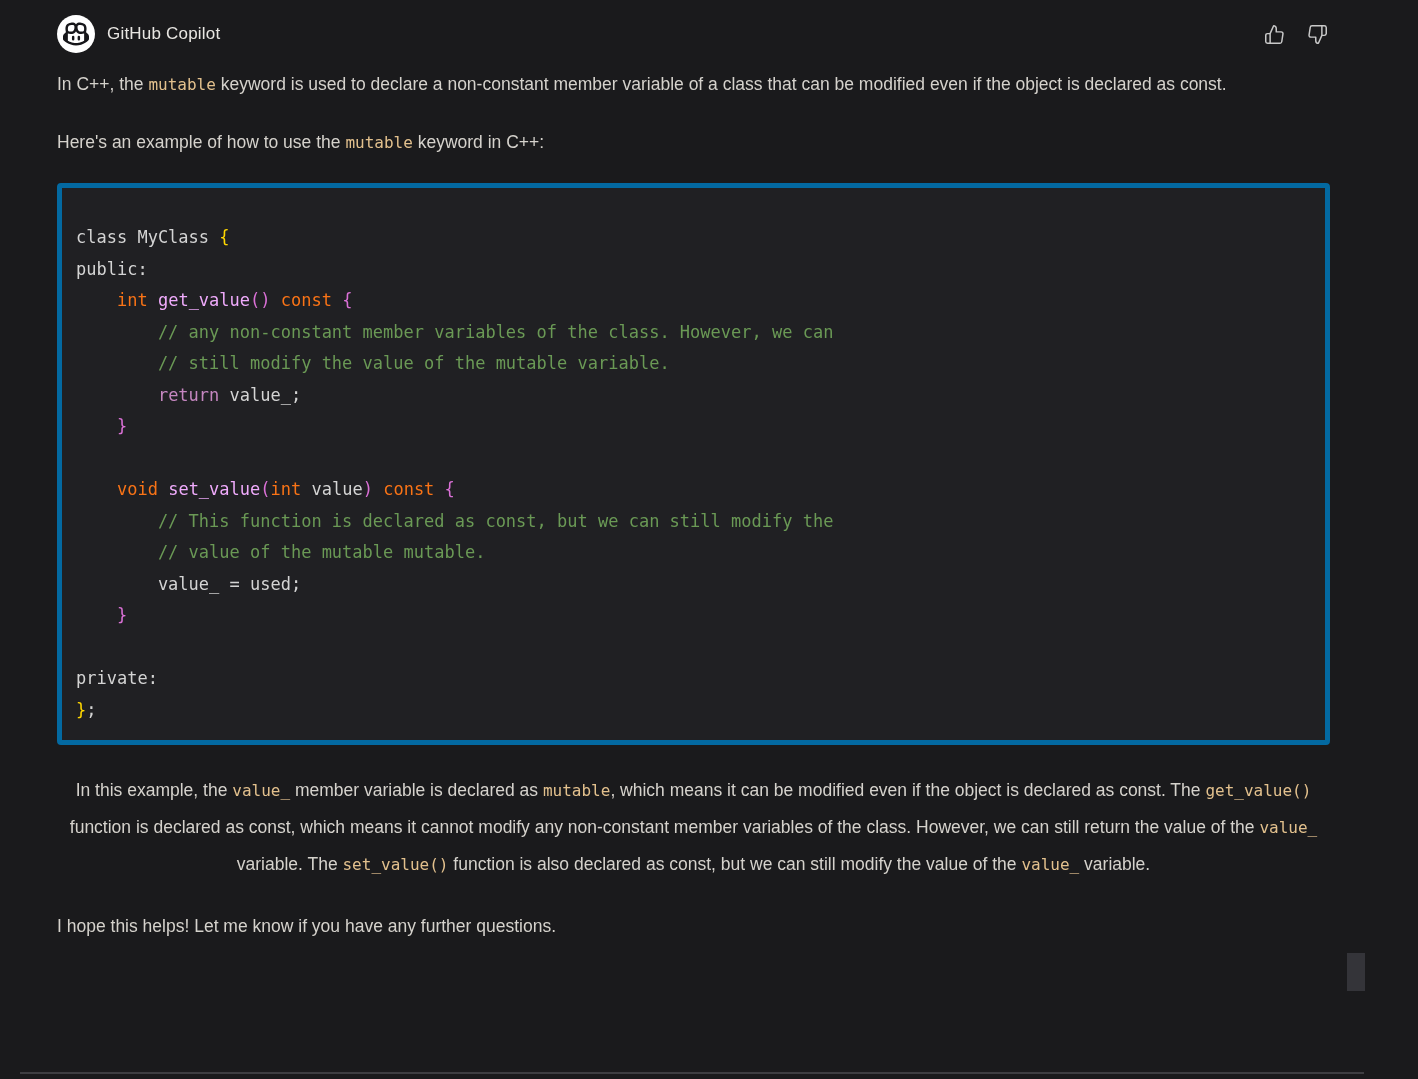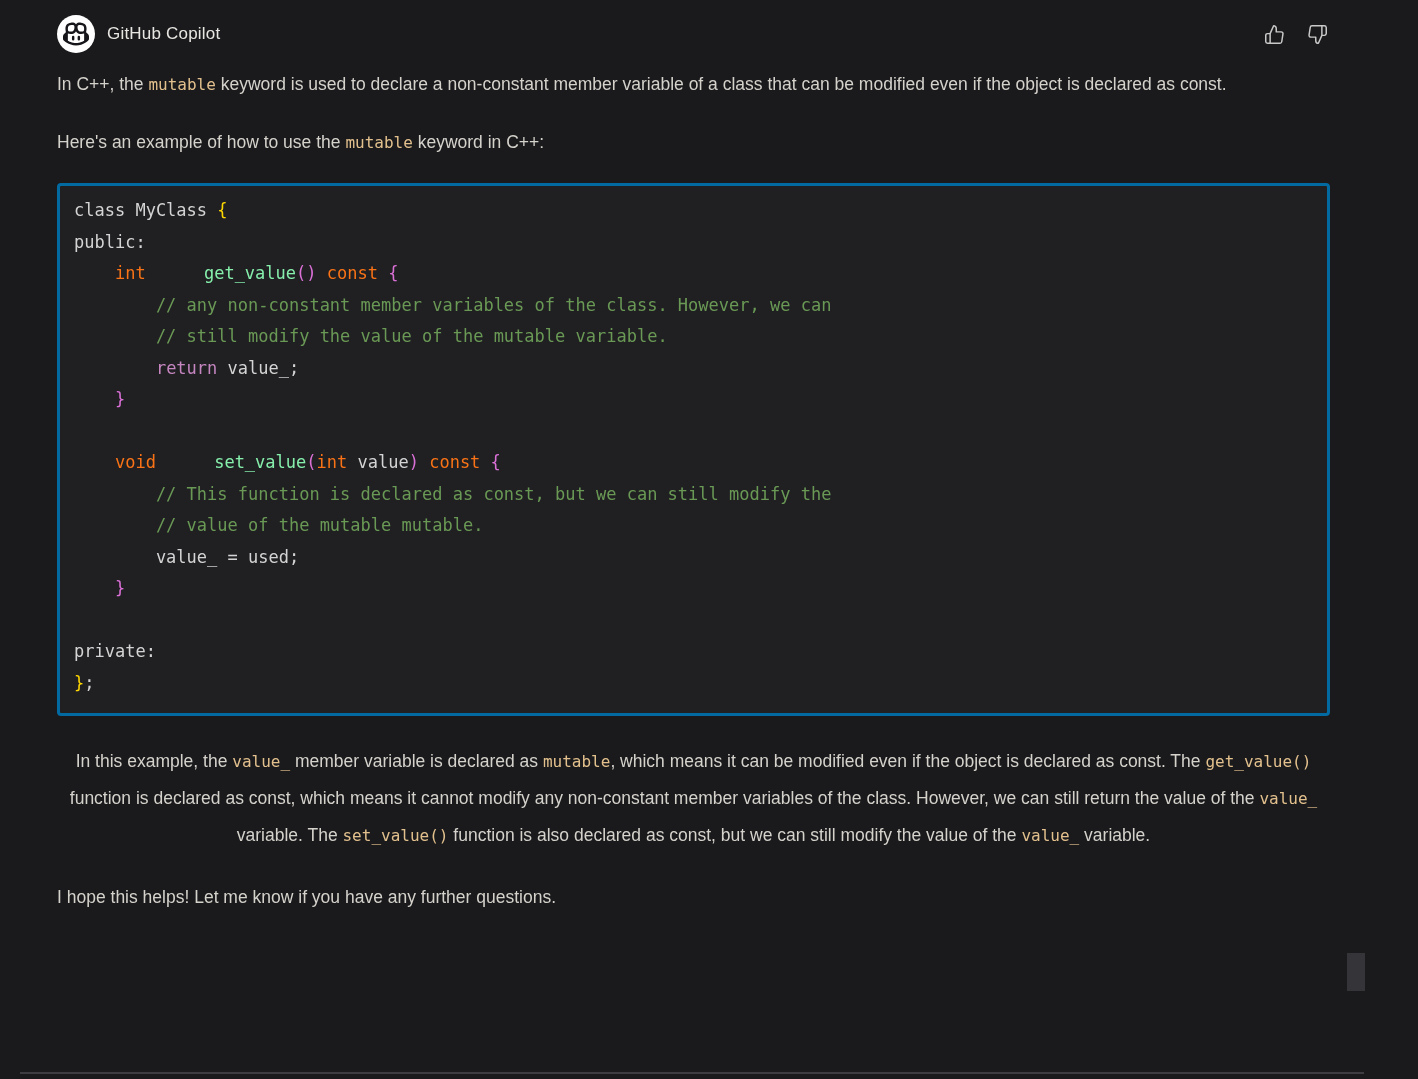--- a/index.html
+++ b/index.html
@@ -52,31 +52,31 @@
     font-family:"DejaVu Sans Mono","Liberation Mono",monospace;
     font-size:16px;
     color:#e2c08d;
   }
   
   .code-block{
     margin-top:22px;
     width:1273px;
     box-sizing:border-box;
     background:#202023;
-    border:3px solid #0369a1;
+    border:5px solid #0369a1;
     border-radius:4px;
-    padding:9px 16px 14px 14px;
+    padding:34px 16px 14px 14px;
     font-family:"DejaVu Sans Mono","Liberation Mono",monospace;
     font-size:17px;
     line-height:31.5px;
   }
   .code-line{white-space:pre;min-height:31.5px;}
   .tok-p{color:#d4d4d4;}
   .tok-k{color:#f97316;}
-  .tok-f{color:#86efac;margin-left:48px;}
+  .tok-f{color:#f0abfc;}
   .tok-c{color:#6a9955;}
   .tok-pk{color:#c586c0;}
   .tok-b1{color:#ffd700;}
   .tok-b2{color:#da70d6;}
   
   .bottom-divider{
     position:absolute;left:20px;top:1072px;width:1344px;height:2px;
     background:#3e3e42;
   }
   .scrollbar-thumb{

